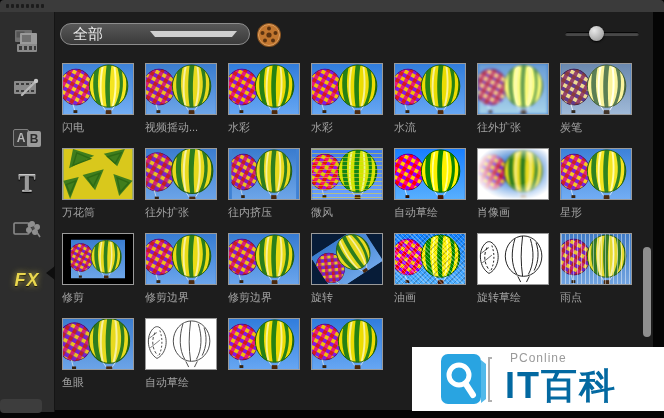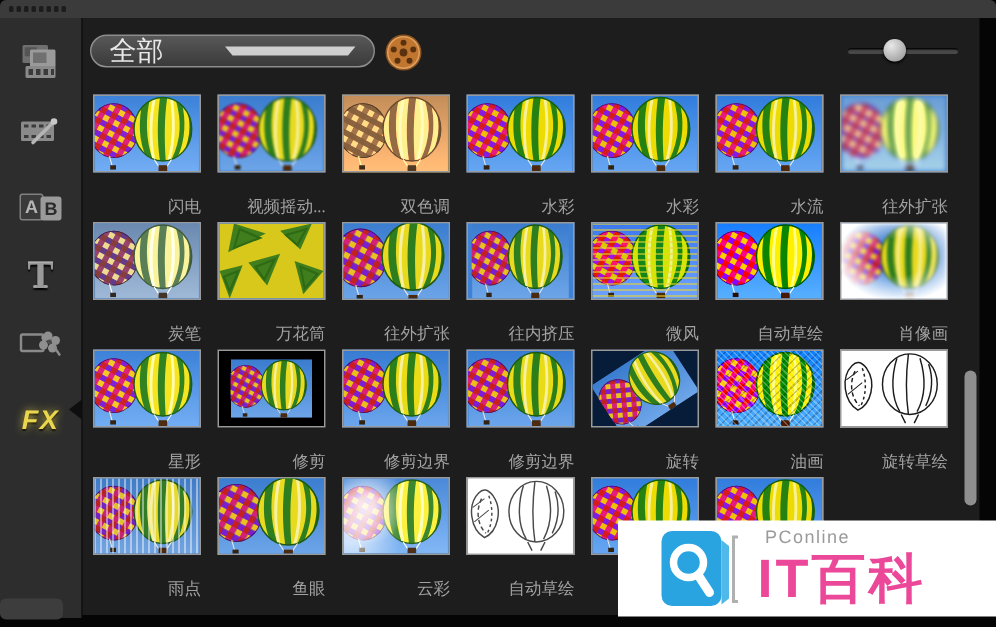--- a/index.html
+++ b/index.html
@@ -27,37 +27,37 @@
   .fx-notch{position:absolute;left:46px;top:266px;width:0;height:0;
             border-top:7px solid transparent;border-bottom:7px solid transparent;border-right:9px solid #0e0e0e;}
 
   
   .content{position:absolute;left:55px;top:12px;width:598px;height:398px;background:#1d1d1d;}
 
   
   .dropdown{position:absolute;left:60px;top:23px;width:190px;height:22px;border-radius:11px;
             background:linear-gradient(#585858,#3a3a3a);border:1px solid #8d8d8d;box-sizing:border-box;
             display:flex;align-items:center;padding:0 12px;cursor:pointer;}
-  .dropdown span{color:#e8e8e8;font-size:18px;flex:1;}
+  .dropdown span{color:#e8e8e8;font-size:15px;flex:1;}
   .caret{width:0;height:0;border-left:5px solid transparent;border-right:5px solid transparent;border-top:6px solid #cfcfcf;}
   .reel-btn{position:absolute;left:256px;top:22px;width:26px;height:26px;cursor:pointer;}
   .slider{position:absolute;left:565px;top:25px;width:76px;height:18px;cursor:pointer;}
   .slider .track{position:absolute;left:0;top:7px;width:74px;height:4px;background:#484848;border-radius:2px;
                  box-shadow:inset 0 1px 1px #000;}
   .slider .knob{position:absolute;left:24px;top:1px;width:15px;height:15px;border-radius:50%;
                 background:radial-gradient(circle at 35% 30%,#e8e8e8,#8f8f8f);box-shadow:0 1px 2px #000;}
 
   
   .grid{position:absolute;left:62px;top:63px;width:576px;display:grid;
         grid-template-columns:repeat(7,72px);grid-auto-rows:85px;column-gap:11px;}
   .cell{width:72px;cursor:pointer;}
   .thumb{position:relative;width:70px;height:50px;border:1px solid #9a9a9a;overflow:hidden;background:#3f81d3;}
   .thumb svg{display:block;}
   .thumb::after{content:'';position:absolute;inset:0;pointer-events:none;}
-  .fx-label{margin-top:15px;text-align:right;font-size:11px;color:#a2a2a2;white-space:nowrap;overflow:hidden;font-family:Liberation Serif, serif;}
+  .fx-label{margin-top:5px;text-align:left;font-size:11px;color:#a2a2a2;white-space:nowrap;overflow:hidden;}
 
   
   .v-lightning svg{filter:brightness(1.05);}
   .v-lightning .thumb::after{left:26px;top:4px;width:12px;height:30px;inset:auto;position:absolute;
       background:rgba(255,255,255,.95);box-shadow:0 0 6px #fff;
       clip-path:polygon(55% 0,15% 48%,45% 48%,5% 100%,85% 38%,48% 38%);}
   .v-shake svg{filter:blur(.7px);}
   .v-duotone .thumb{background:#a87a28;}
   .v-duotone svg{filter:sepia(1) saturate(2) brightness(1.05) hue-rotate(-12deg);}
   .v-watercolor svg{filter:saturate(1.15);}
@@ -94,21 +94,21 @@
   
   .scroll-thumb{position:absolute;left:643px;top:247px;width:8px;height:90px;border-radius:4px;background:#8f8f8f;cursor:pointer;}
 
   
   .corner-piece{position:absolute;left:0;top:399px;width:42px;height:14px;background:#3d3d3d;border-radius:4px;}
 
   
   .watermark{position:absolute;left:412px;top:347px;width:252px;height:64px;background:#fff;}
   .wm-icon{position:absolute;left:28px;top:4px;}
   .wm-brand{position:absolute;left:98px;top:4px;font-size:12px;color:#9a9a9a;letter-spacing:1px;}
-  .wm-name{position:absolute;left:93px;top:15px;font-size:36px;font-weight:bold;color:#ec4899;letter-spacing:2px;}
+  .wm-name{position:absolute;left:93px;top:15px;font-size:36px;font-weight:bold;color:#0369a1;letter-spacing:2px;}
 </style>
 </head>
 <body>
 
 <svg width="0" height="0" style="position:absolute" aria-hidden="true">
   <defs>
     <linearGradient id="skyg" x1="0" y1="0" x2="0" y2="1">
       <stop offset="0" stop-color="#3a7ccf"></stop>
         <stop offset="1" stop-color="#6da5e8"></stop>
     </linearGradient>
@@ -297,28 +297,20 @@
         <div class="fx-label">闪电</div>
       </div>
       <div class="cell v-shake">
         <div class="thumb">
           <svg width="70" height="50" viewBox="0 0 72 52">
             <use href="#sym-balloons"></use>
           </svg>
         </div>
         <div class="fx-label">视频摇动...</div>
       </div>
-      <div class="cell v-duotone">
-        <div class="thumb">
-          <svg width="70" height="50" viewBox="0 0 72 52">
-            <use href="#sym-balloons"></use>
-          </svg>
-        </div>
-        <div class="fx-label">双色调</div>
-      </div>
       <div class="cell v-watercolor">
         <div class="thumb">
           <svg width="70" height="50" viewBox="0 0 72 52">
             <use href="#sym-balloons"></use>
           </svg>
         </div>
         <div class="fx-label">水彩</div>
       </div>
       <div class="cell v-watercolor">
         <div class="thumb">
@@ -464,28 +456,20 @@
         </div>
         <div class="fx-label">雨点</div>
       </div>
       <div class="cell v-fisheye">
         <div class="thumb">
           <svg width="70" height="50" viewBox="0 0 72 52">
             <use href="#sym-balloons"></use>
           </svg>
         </div>
         <div class="fx-label">鱼眼</div>
-      </div>
-      <div class="cell v-clouds">
-        <div class="thumb">
-          <svg width="70" height="50" viewBox="0 0 72 52">
-            <use href="#sym-balloons"></use>
-          </svg>
-        </div>
-        <div class="fx-label">云彩</div>
       </div>
       <div class="cell v-autosketch">
         <div class="thumb">
           <svg width="70" height="50" viewBox="0 0 72 52">
             <use href="#sym-sketch"></use>
           </svg>
         </div>
         <div class="fx-label">自动草绘</div>
       </div>
       <div class="cell v-watercolor">

